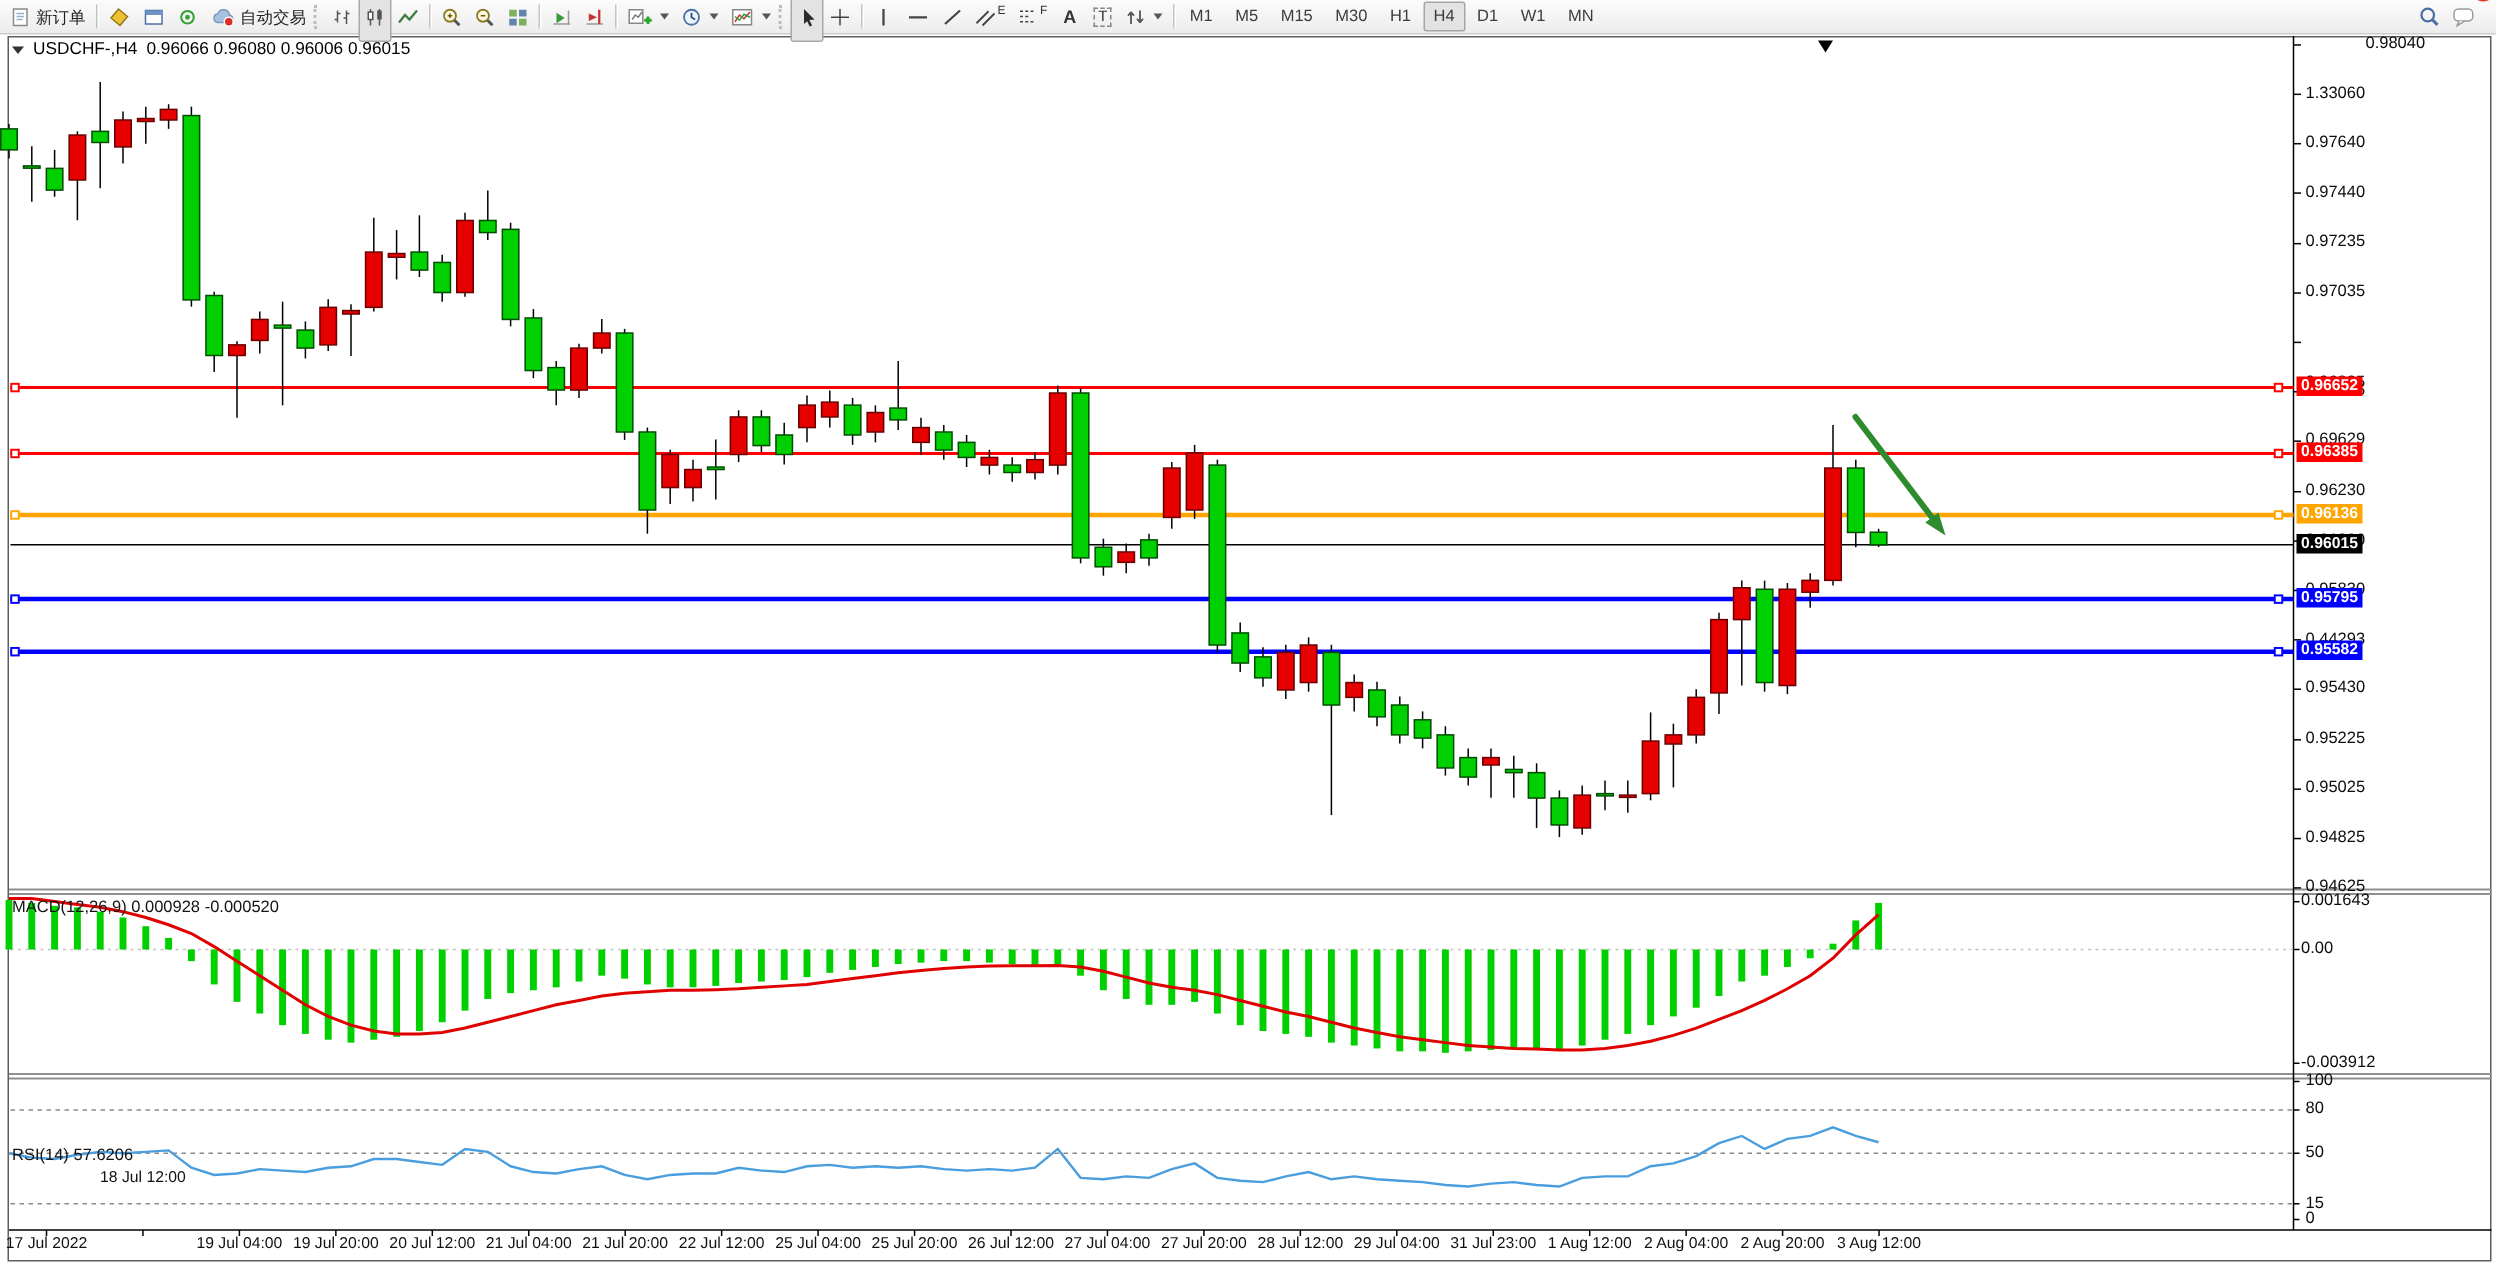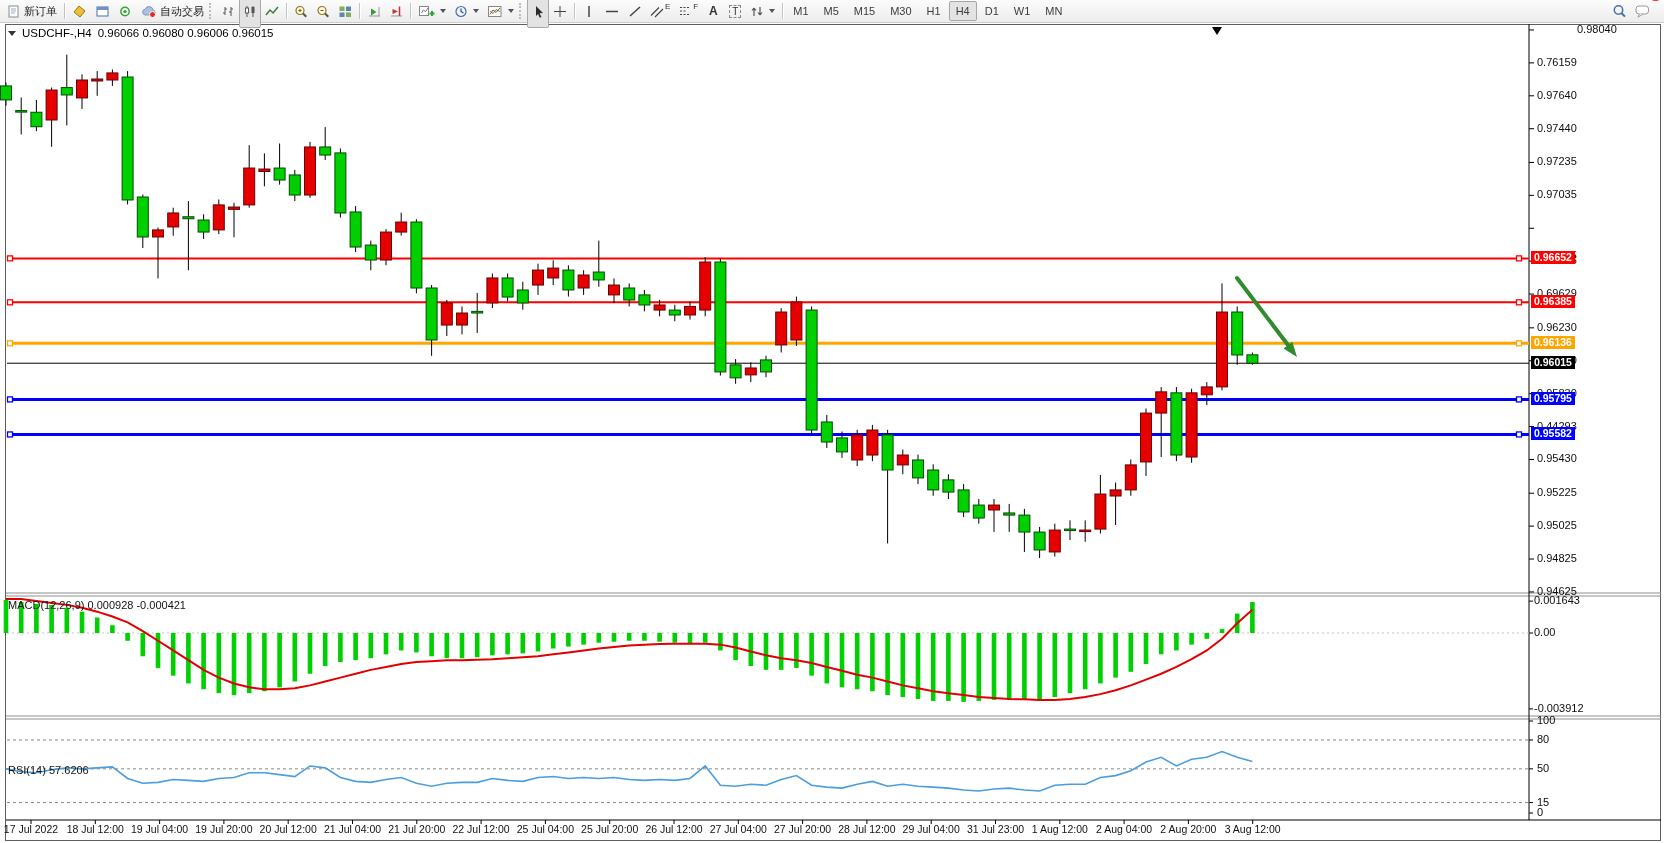--- a/index.html
+++ b/index.html
@@ -558,21 +558,21 @@
     <line x1="866.9" y1="820" x2="866.9" y2="824" stroke="#000"></line>
     <line x1="931.1999999999999" y1="820" x2="931.1999999999999" y2="824" stroke="#000"></line>
     <line x1="995.5" y1="820" x2="995.5" y2="824" stroke="#000"></line>
     <line x1="1059.8" y1="820" x2="1059.8" y2="824" stroke="#000"></line>
     <line x1="1124.1" y1="820" x2="1124.1" y2="824" stroke="#000"></line>
     <line x1="1188.3999999999999" y1="820" x2="1188.3999999999999" y2="824" stroke="#000"></line>
     <line x1="1252.7" y1="820" x2="1252.7" y2="824" stroke="#000"></line>
   </svg>
 <div id="labels">
     <div class="ax" style="left: 1537px; top: 22.9747px; padding-left: 40px;">0.98040</div>
-    <div class="ax" style="left: 1537px; top: 55.8867px;">0.76159</div>
+    <div class="ax" style="left: 1537px; top: 55.8867px;">1.33060</div>
     <div class="ax" style="left: 1537px; top: 88.7987px;">0.97640</div>
     <div class="ax" style="left: 1537px; top: 121.711px;">0.97440</div>
     <div class="ax" style="left: 1537px; top: 155.446px;">0.97235</div>
     <div class="ax" style="left: 1537px; top: 188.358px;">0.97035</div>
     <div class="ax" style="left: 1537px; top: 221.27px; margin-top: 28px;">0.96835</div>
     <div class="ax" style="left: 1537px; top: 254.182px;">0.96635</div>
     <div class="ax" style="left: 1537px; top: 287.094px;">0.69629</div>
     <div class="ax" style="left: 1537px; top: 320.828px;">0.96230</div>
     <div class="ax" style="left: 1537px; top: 353.74px;">0.96030</div>
     <div class="ax" style="left: 1537px; top: 386.652px;">0.95830</div>
@@ -590,21 +590,21 @@
     <div class="ax" style="left: 1537px; top: 761.85px;">50</div>
     <div class="ax" style="left: 1537px; top: 795.555px;">15</div>
     <div class="ax" style="left: 1537px; top: 806px;">0</div>
     <div class="pl" style="left: 1531px; top: 251.384px; background: rgb(255, 0, 0);">0.96652</div>
     <div class="pl" style="left: 1531px; top: 295.322px; background: rgb(255, 0, 0);">0.96385</div>
     <div class="pl" style="left: 1531px; top: 336.297px; background: rgb(255, 165, 0);">0.96136</div>
     <div class="pl" style="left: 1531px; top: 356.209px; background: rgb(0, 0, 0);">0.96015</div>
     <div class="pl" style="left: 1531px; top: 392.412px; background: rgb(0, 0, 255);">0.95795</div>
     <div class="pl" style="left: 1531px; top: 427.463px; background: rgb(0, 0, 255);">0.95582</div>
     <div class="tx" style="left: -11px; top: 823px;">17 Jul 2022</div>
-    <div class="tx" style="left: 53.3px; top: 823px;">18 Jul 12:00</div>
+    <div class="tx" style="left: 53.3px; top: 779px;">18 Jul 12:00</div>
     <div class="tx" style="left: 117.6px; top: 823px;">19 Jul 04:00</div>
     <div class="tx" style="left: 181.9px; top: 823px;">19 Jul 20:00</div>
     <div class="tx" style="left: 246.2px; top: 823px;">20 Jul 12:00</div>
     <div class="tx" style="left: 310.5px; top: 823px;">21 Jul 04:00</div>
     <div class="tx" style="left: 374.8px; top: 823px;">21 Jul 20:00</div>
     <div class="tx" style="left: 439.1px; top: 823px;">22 Jul 12:00</div>
     <div class="tx" style="left: 503.4px; top: 823px;">25 Jul 04:00</div>
     <div class="tx" style="left: 567.7px; top: 823px;">25 Jul 20:00</div>
     <div class="tx" style="left: 632px; top: 823px;">26 Jul 12:00</div>
     <div class="tx" style="left: 696.3px; top: 823px;">27 Jul 04:00</div>
@@ -620,18 +620,18 @@
 
 <div class="ttl">
   <span class="tri"></span>
   <span>USDCHF-,H4</span>
   <span>0.96066 0.96080 0.96006 0.96015</span>
 </div>
 
 <div class="indlab" style="left:8px;top:599px;">
   <span>MACD(12,26,9)</span>
   <span>0.000928</span>
-  <span>-0.000421</span>
+  <span>-0.000520</span>
 </div>
 <div class="indlab" style="left:8px;top:716px;margin-top:48px;">
   <span>RSI(14)</span>
   <span>57.6206</span>
 </div>
 
 </body></html>

